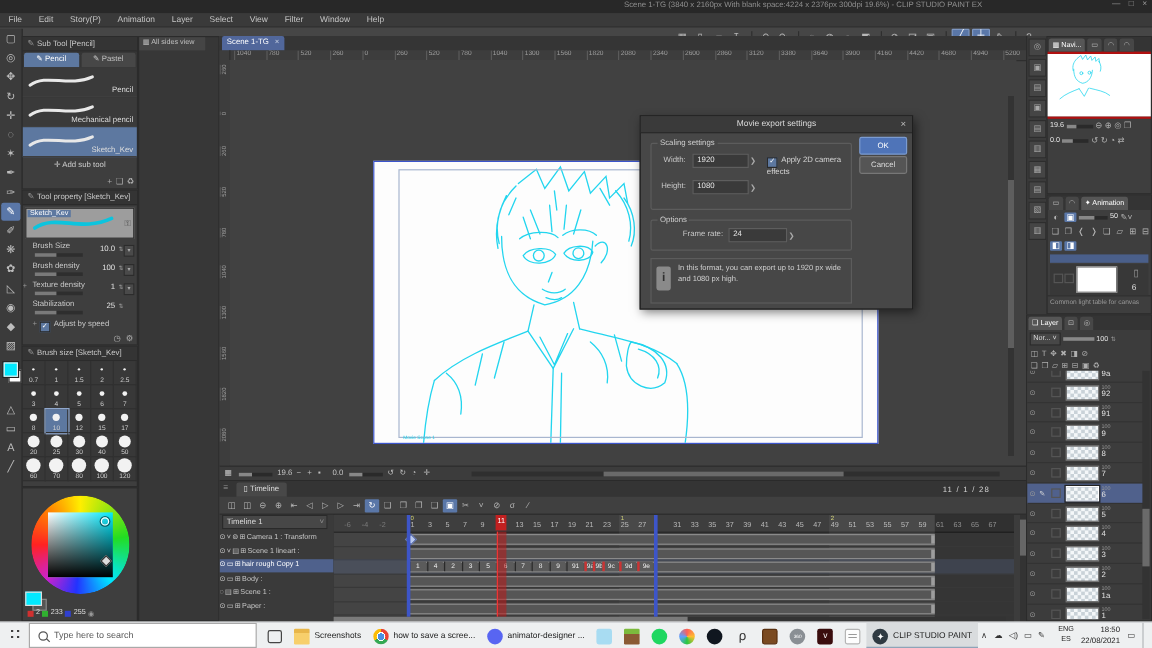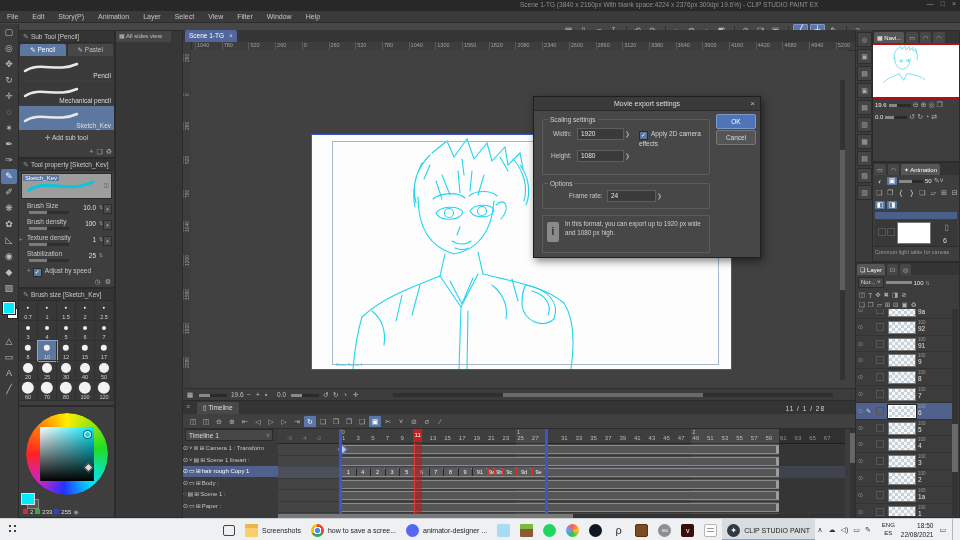--- a/index.html
+++ b/index.html
@@ -1007,20 +1007,24 @@
       <span class="info-text">In this format, you can export up to 1920 px wide and 1080 px high.</span>
     </div>
     <div class="dlg-btn" id="btn-ok">OK</div>
     <div class="dlg-btn" id="btn-cancel">Cancel</div>
   </div>
 
   <div id="taskbar">
     <div id="start-btn">
         <span class="winlogo"></span>
       </div>
+    <div id="search-box">
+      <span class="lens"></span>
+      <span class="ph">Type here to search</span>
+    </div>
     <div id="tb-apps">
         <div class="tb-app">
           <span class="ic taskview"></span>
         </div>
         <div class="tb-app">
           <span class="ic folder"></span>
           <span>Screenshots</span>
         </div>
         <div class="tb-app">
           <span class="ic chrome"></span>

